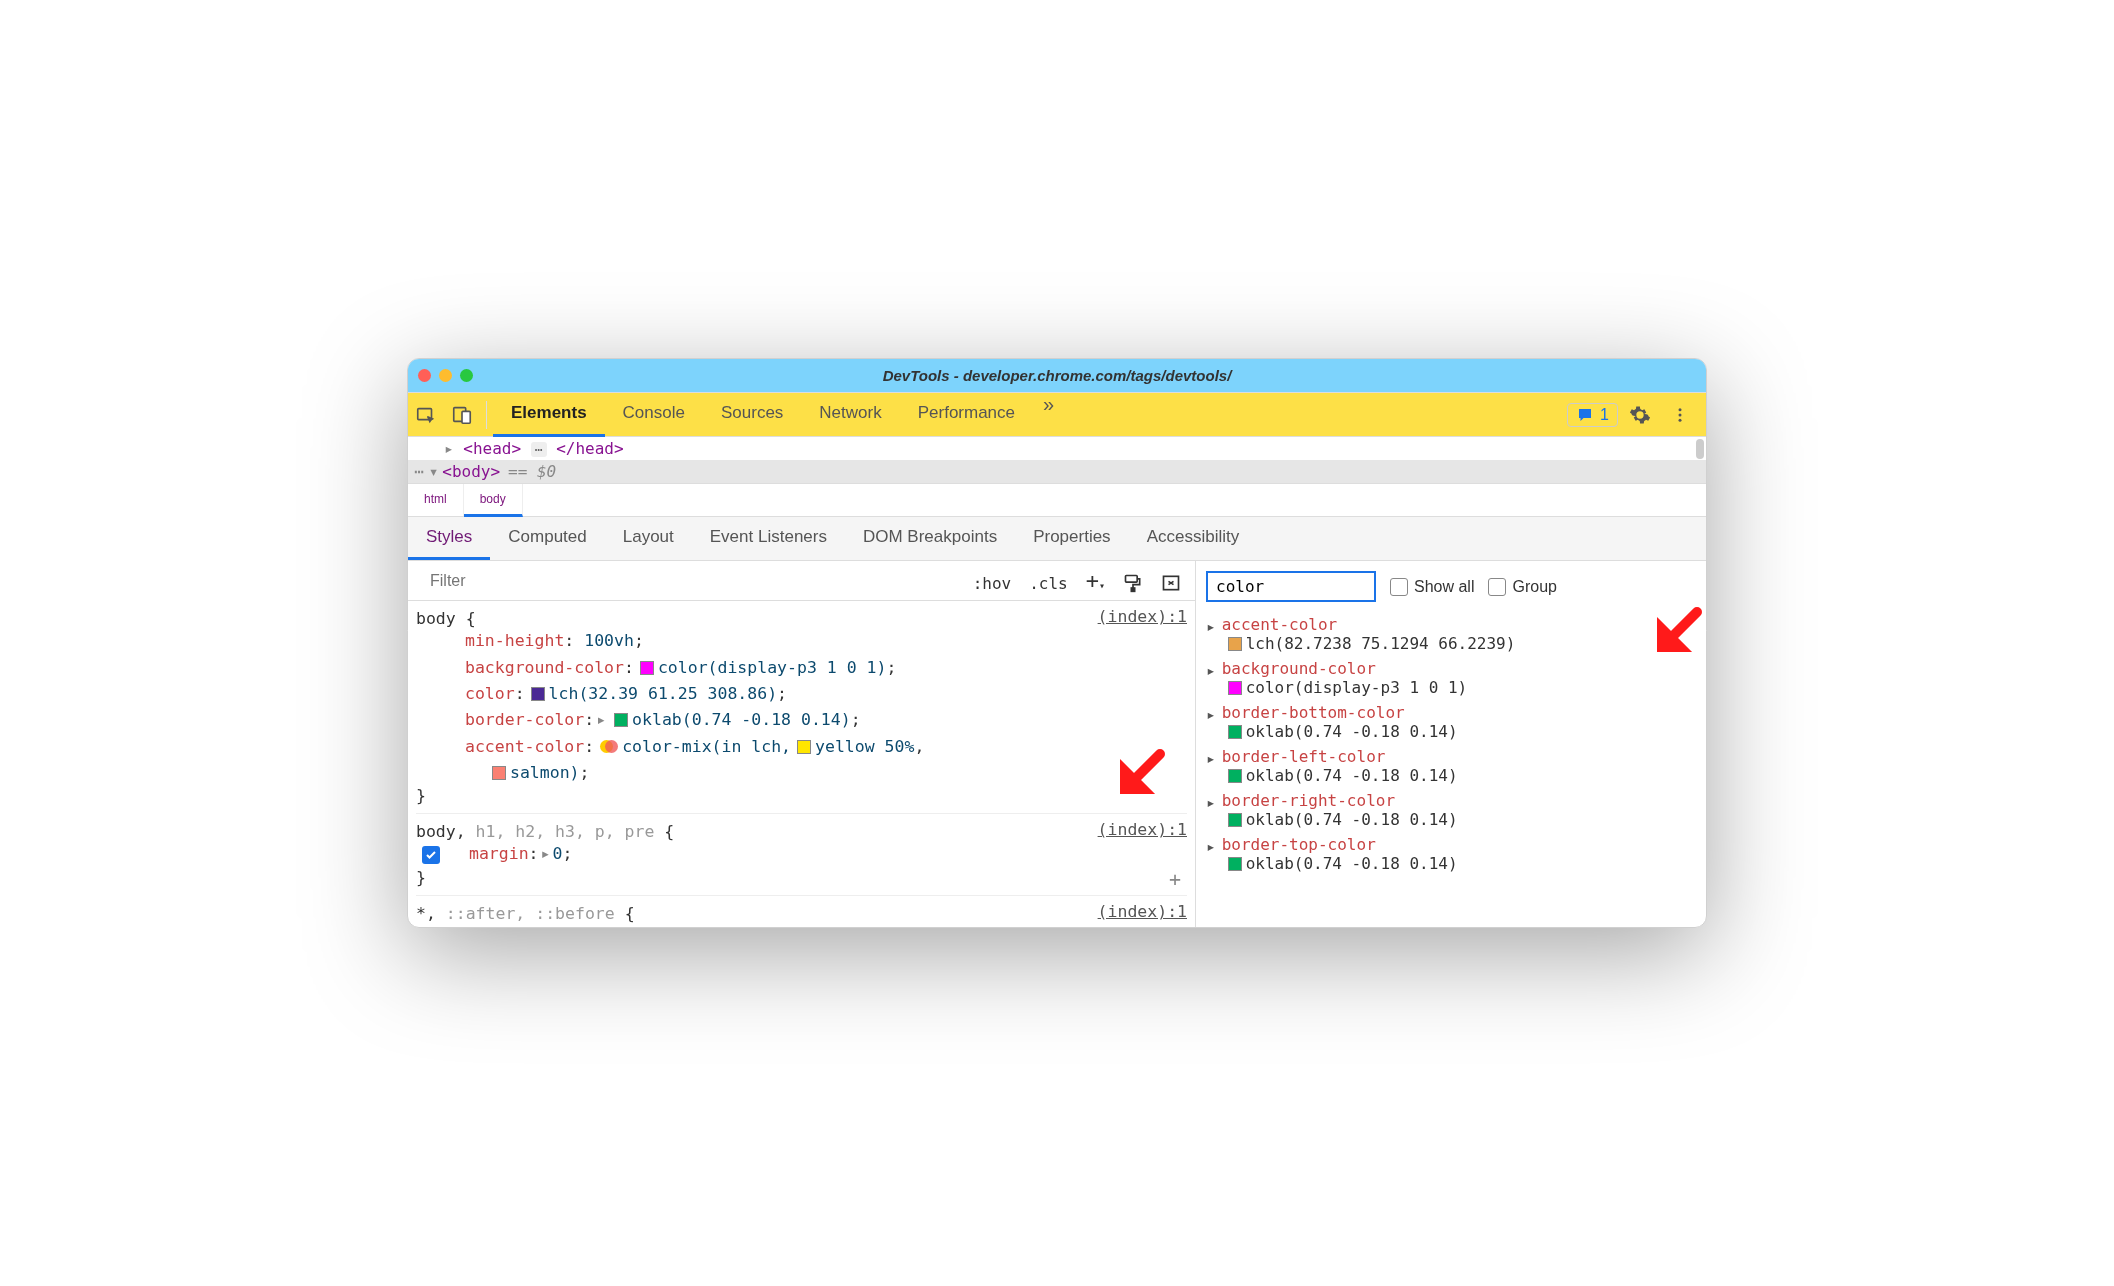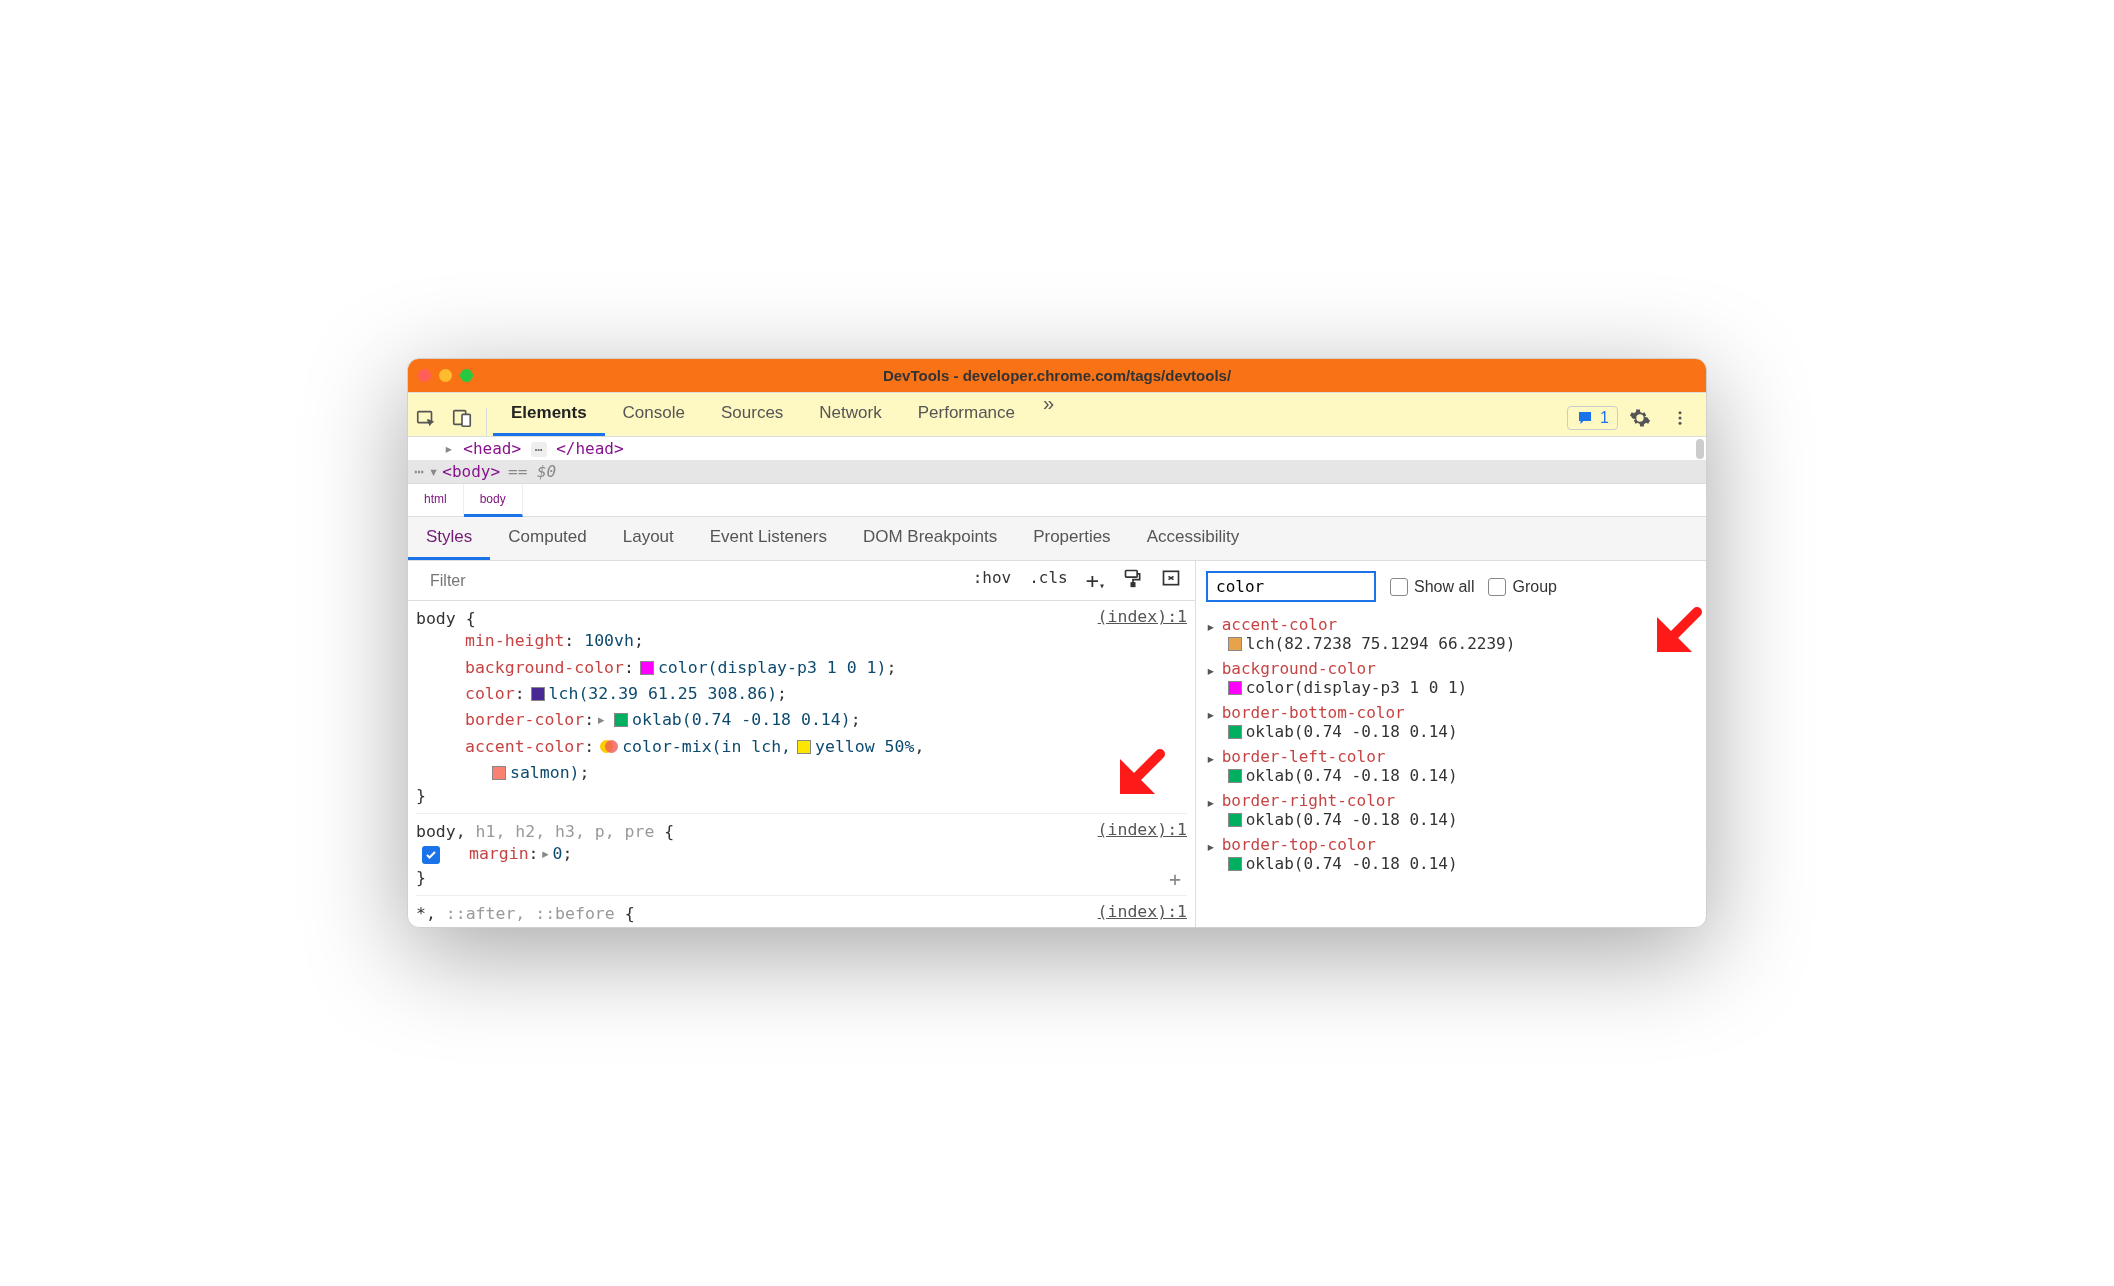--- a/index.html
+++ b/index.html
@@ -18,39 +18,40 @@
   width: 1300px;
   background: #fff;
   border-radius: 12px;
   overflow: hidden;
   border: 1px solid #d0d0d0;
   font-size: 15px;
   color: #333;
 }
 .titlebar {
   height: 34px;
-  background: #f97316;
+  background: #7dd3fc;
   border-bottom: 1px solid #ddd;
   display: flex;
   align-items: center;
   position: relative;
   padding: 0 10px;
+  font-style: italic;
 }
 .traffic { display: flex; gap: 8px; }
 .dot { width: 13px; height: 13px; border-radius: 50%; }
 .dot.red { background: #ff5f57; }
 .dot.yel { background: #febc2e; }
 .dot.grn { background: #28c840; }
 .title-text {
   position: absolute; left: 0; right: 0; text-align: center;
   font-size: 15px; font-weight: 600; color: #333;
 }
 .toolbar {
-  display: flex; align-items: flex-end; height: 44px;
-  border-bottom: 1px solid #ddd; background: #fef9c3;
+  display: flex; align-items: center; height: 44px;
+  border-bottom: 1px solid #ddd; background: #fde047;
 }
 .tool-icon {
   width: 36px; height: 36px; display: flex; align-items: center; justify-content: center;
   color: #555;
 }
 .tabs { display: flex; align-items: stretch; flex: 1; height: 44px; }
 .tab {
   padding: 0 18px; display: flex; align-items: center; color: #555; font-size: 17px;
   border-bottom: 3px solid transparent; cursor: pointer;
 }
@@ -104,21 +105,21 @@
 .subtab.active { color: #701a75; border-bottom-color: #1a73e8; }
 .panes { display: flex; }
 .left { flex: 1; border-right: 1px solid #ddd; min-width: 0; }
 .filter-row {
   display: flex; align-items: center; border-bottom: 1px solid #ddd; height: 40px;
 }
 .filter-row input {
   flex: 1; border: none; outline: none; font-size: 16px; padding: 0 22px;
   color: #777; height: 100%;
 }
-.filter-tools { display: flex; align-items: flex-start; gap: 6px; padding-right: 8px; }
+.filter-tools { display: flex; align-items: flex-end; gap: 6px; padding-right: 8px; }
 .ft-item {
   font-family: Menlo, monospace; font-size: 16px; color: #333; padding: 4px 6px;
   display: flex; align-items: center;
 }
 .css-area { font-family: Menlo, monospace; font-size: 16.5px; padding: 4px 8px 0 8px; }
 .rule { border-bottom: 1px solid #eee; padding: 4px 0 8px 0; margin-bottom: 4px; position: relative; }
 .selector { color: #333; }
 .brace { color: #333; }
 .srclink { position: absolute; right: 0; top: 2px; color: #555; text-decoration: underline; }
 .decl { padding-left: 26px; display: flex; flex-wrap: wrap; align-items: center; line-height: 1.6; }

